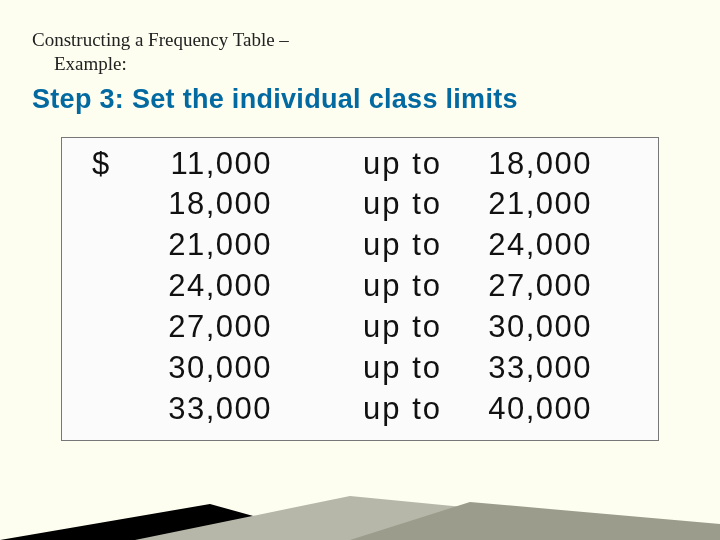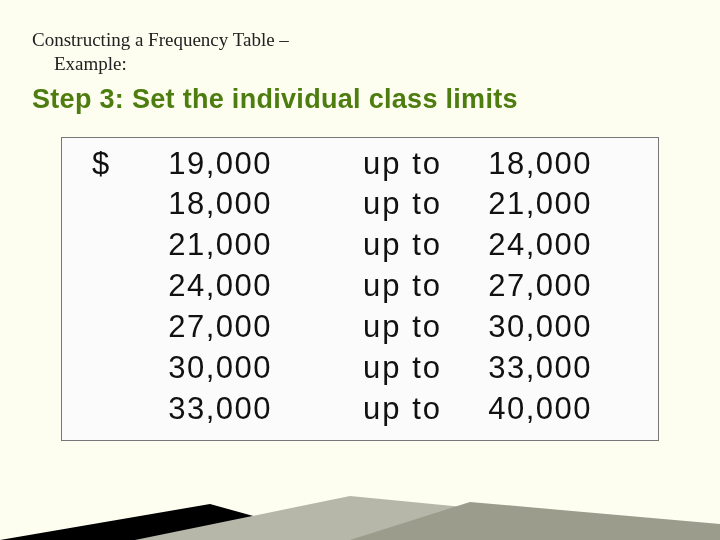--- a/index.html
+++ b/index.html
@@ -24,21 +24,21 @@
     font-weight: normal;
   }
   .title .indent {
     padding-left: 22px;
     display: block;
   }
   .step {
     font-family: Verdana, Arial, sans-serif;
     font-size: 27px;
     font-weight: bold;
-    color: #4d7c0f;
+    color: #0369a1;
     margin-top: 8px;
     letter-spacing: 0.3px;
   }
   .figure-wrap {
     margin: 22px auto 0 auto;
     width: 598px;
     border: 1px solid #777;
     background: #fbfbfb;
     padding: 6px 0 10px 0;
   }
@@ -95,21 +95,21 @@
     <span>Constructing a Frequency Table –</span>
     <span class="indent">Example:</span>
   </div>
 
   <div class="step">Step 3: Set the individual class limits</div>
 
   <div class="figure-wrap">
     <div class="class-limits" id="limits-container">
         <div class="row">
           <span class="prefix">$</span>
-          <span class="low">19,000</span>
+          <span class="low">11,000</span>
           <span class="mid">up to</span>
           <span class="high">18,000</span>
         </div>
         <div class="row">
           <span class="prefix"></span>
           <span class="low">18,000</span>
           <span class="mid">up to</span>
           <span class="high">21,000</span>
         </div>
         <div class="row">

